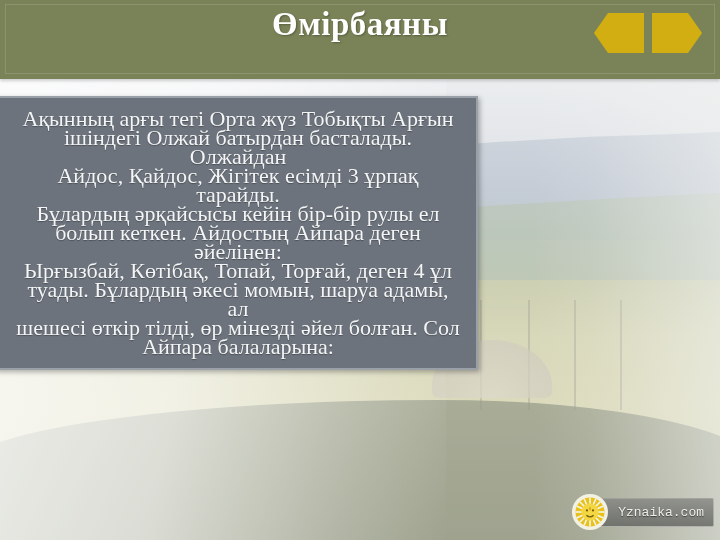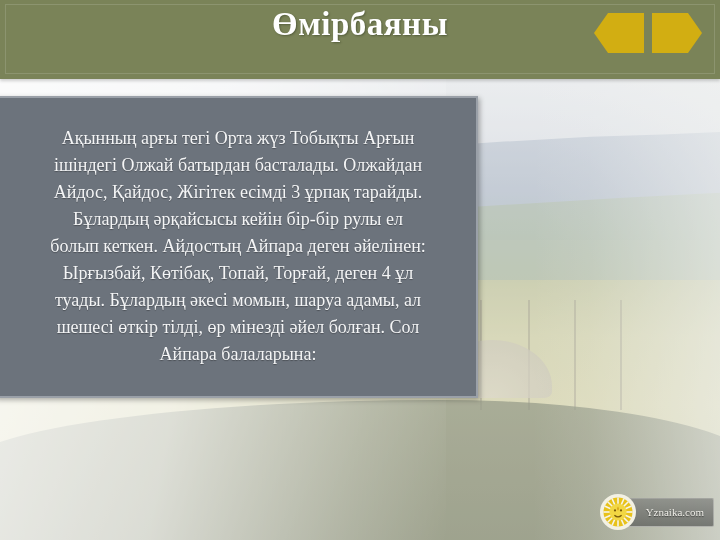--- a/index.html
+++ b/index.html
@@ -191,24 +191,24 @@
     width: 484px;
     background: #6c737c;
     border: 2px solid #9aa0a8;
     border-left: none;
     box-shadow: 2px 2px 5px rgba(0,0,0,.30);
     z-index: 2;
     padding: 11px 16px 12px 22px;
     box-sizing: border-box;
   }
   .prose-text {
-    margin: 16px;
+    margin: 0;
     color: #f4f5f6;
-    font-size: 18px;
-    line-height: 27px;
+    font-size: 22px;
+    line-height: 19px;
     text-align: center;
     font-family: "Liberation Serif", "DejaVu Serif", serif;
     text-shadow: 0 1px 1px rgba(0,0,0,.30);
     white-space: pre-line;
   }
 
   
   .poem-panel {
     position: absolute;
     left: 33px;
@@ -256,22 +256,22 @@
     position: relative;
     width: 40px;
     height: 40px;
     z-index: 2;
     flex: 0 0 auto;
   }
   .wm-label {
     position: relative;
     z-index: 2;
     color: #efeee8;
-    font-size: 11px;
-    font-family: Liberation Serif, serif;
+    font-size: 13px;
+    font-family: Liberation Mono, monospace;
     padding: 0 10px 0 8px;
     text-shadow: 0 1px 1px rgba(0,0,0,.5);
     white-space: nowrap;
   }
 </style>
 </head>
 <body>
 
 <div class="slide">
 

